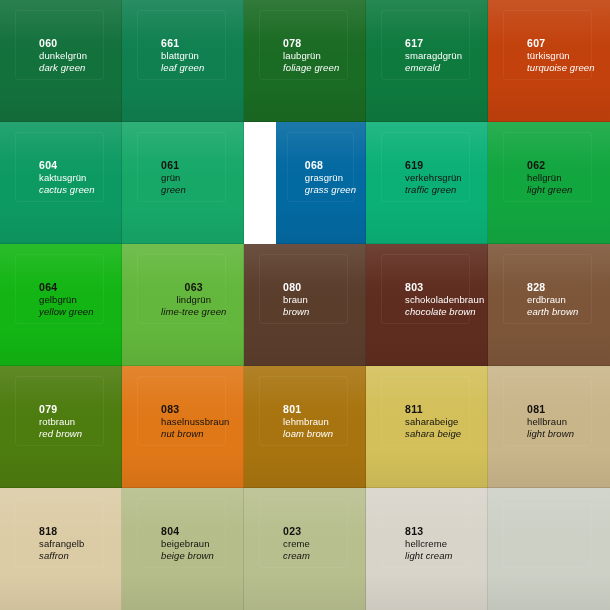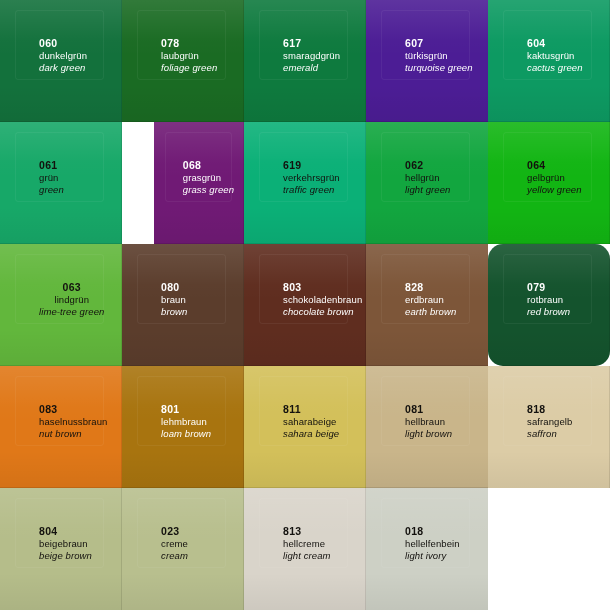--- a/index.html
+++ b/index.html
@@ -111,20 +111,32 @@
       <div class="sheen2"></div>
       <div class="shade"></div>
       <div class="seam-v"></div>
       <div class="seam-h"></div>
       <div class="label-block">
         <div class="code">060</div>
         <div class="name-de">dunkelgrün</div>
         <div class="name-en">dark green</div>
       </div>
     </div>
+    <div class="swatch text-light" style="background: rgb(16, 128, 80);">
+      <div class="sheen"></div>
+      <div class="sheen2"></div>
+      <div class="shade"></div>
+      <div class="seam-v"></div>
+      <div class="seam-h"></div>
+      <div class="label-block">
+        <div class="code">661</div>
+        <div class="name-de">blattgrün</div>
+        <div class="name-en">leaf green</div>
+      </div>
+    </div>
     <div class="swatch text-light" style="background: rgb(26, 107, 35);">
       <div class="sheen"></div>
       <div class="sheen2"></div>
       <div class="shade"></div>
       <div class="seam-v"></div>
       <div class="seam-h"></div>
       <div class="label-block">
         <div class="code">078</div>
         <div class="name-de">laubgrün</div>
         <div class="name-en">foliage green</div>
@@ -135,21 +147,21 @@
       <div class="sheen2"></div>
       <div class="shade"></div>
       <div class="seam-v"></div>
       <div class="seam-h"></div>
       <div class="label-block">
         <div class="code">617</div>
         <div class="name-de">smaragdgrün</div>
         <div class="name-en">emerald</div>
       </div>
     </div>
-    <div class="swatch text-light" style="background: #4c1d95; padding-left: 30px;">
+    <div class="swatch text-light" style="background: #c2410c; padding-left: 30px;">
       <div class="sheen"></div>
       <div class="sheen2"></div>
       <div class="shade"></div>
       <div class="seam-h"></div>
       <div class="label-block">
         <div class="code">607</div>
         <div class="name-de">türkisgrün</div>
         <div class="name-en">turquoise green</div>
       </div>
     </div>
@@ -170,21 +182,21 @@
       <div class="sheen2"></div>
       <div class="shade"></div>
       <div class="seam-v"></div>
       <div class="seam-h"></div>
       <div class="label-block">
         <div class="code">061</div>
         <div class="name-de">grün</div>
         <div class="name-en">green</div>
       </div>
     </div>
-    <div class="swatch text-light" style="background: #701a75; margin-left: 32px;">
+    <div class="swatch text-light" style="background: #0369a1; margin-left: 32px;">
       <div class="sheen"></div>
       <div class="sheen2"></div>
       <div class="shade"></div>
       <div class="seam-v"></div>
       <div class="seam-h"></div>
       <div class="label-block">
         <div class="code">068</div>
         <div class="name-de">grasgrün</div>
         <div class="name-en">grass green</div>
       </div>
@@ -264,21 +276,21 @@
       <div class="sheen"></div>
       <div class="sheen2"></div>
       <div class="shade"></div>
       <div class="seam-h"></div>
       <div class="label-block">
         <div class="code">828</div>
         <div class="name-de">erdbraun</div>
         <div class="name-en">earth brown</div>
       </div>
     </div>
-    <div class="swatch text-light" style="background: #14532d; border-radius: 15px;">
+    <div class="swatch text-light" style="background: #4d7c0f;">
       <div class="sheen"></div>
       <div class="sheen2"></div>
       <div class="shade"></div>
       <div class="seam-v"></div>
       <div class="seam-h"></div>
       <div class="label-block">
         <div class="code">079</div>
         <div class="name-de">rotbraun</div>
         <div class="name-en">red brown</div>
       </div>
@@ -371,19 +383,14 @@
       <div class="label-block">
         <div class="code">813</div>
         <div class="name-de">hellcreme</div>
         <div class="name-en">light cream</div>
       </div>
     </div>
     <div class="swatch text-dark" style="background: rgb(205, 208, 197);">
       <div class="sheen"></div>
       <div class="sheen2"></div>
       <div class="shade"></div>
-      <div class="label-block">
-        <div class="code">018</div>
-        <div class="name-de">hellelfenbein</div>
-        <div class="name-en">light ivory</div>
-      </div>
     </div>
   </div>
 
 </body></html>

